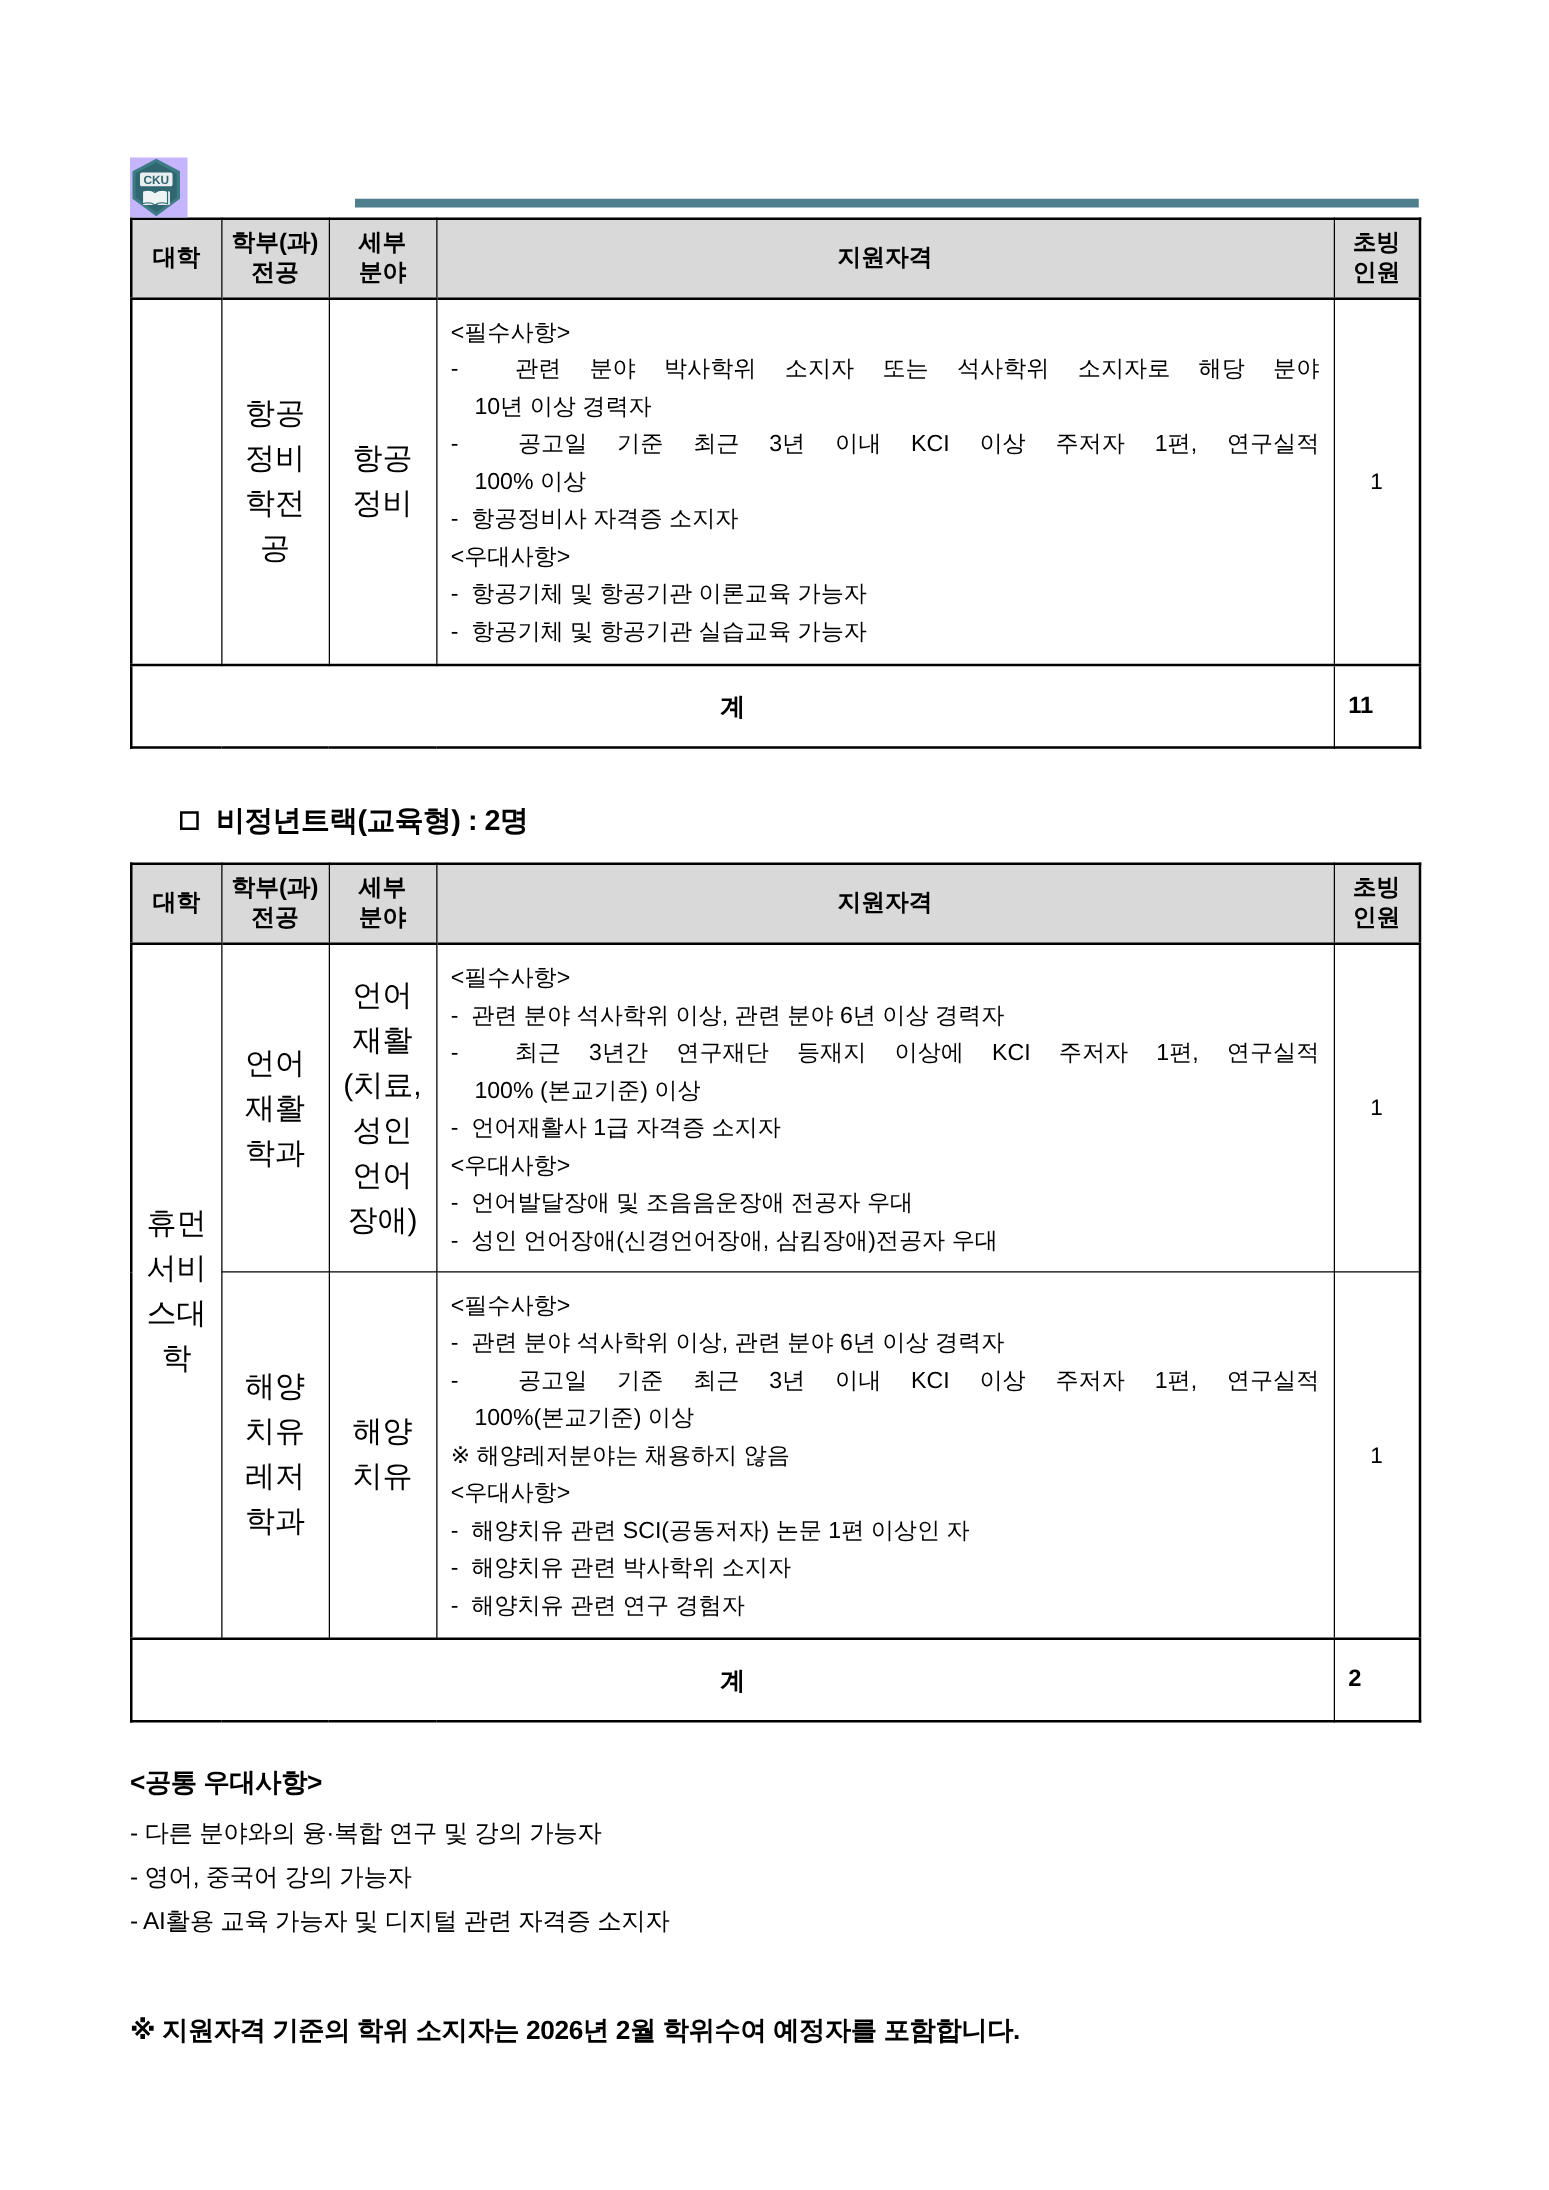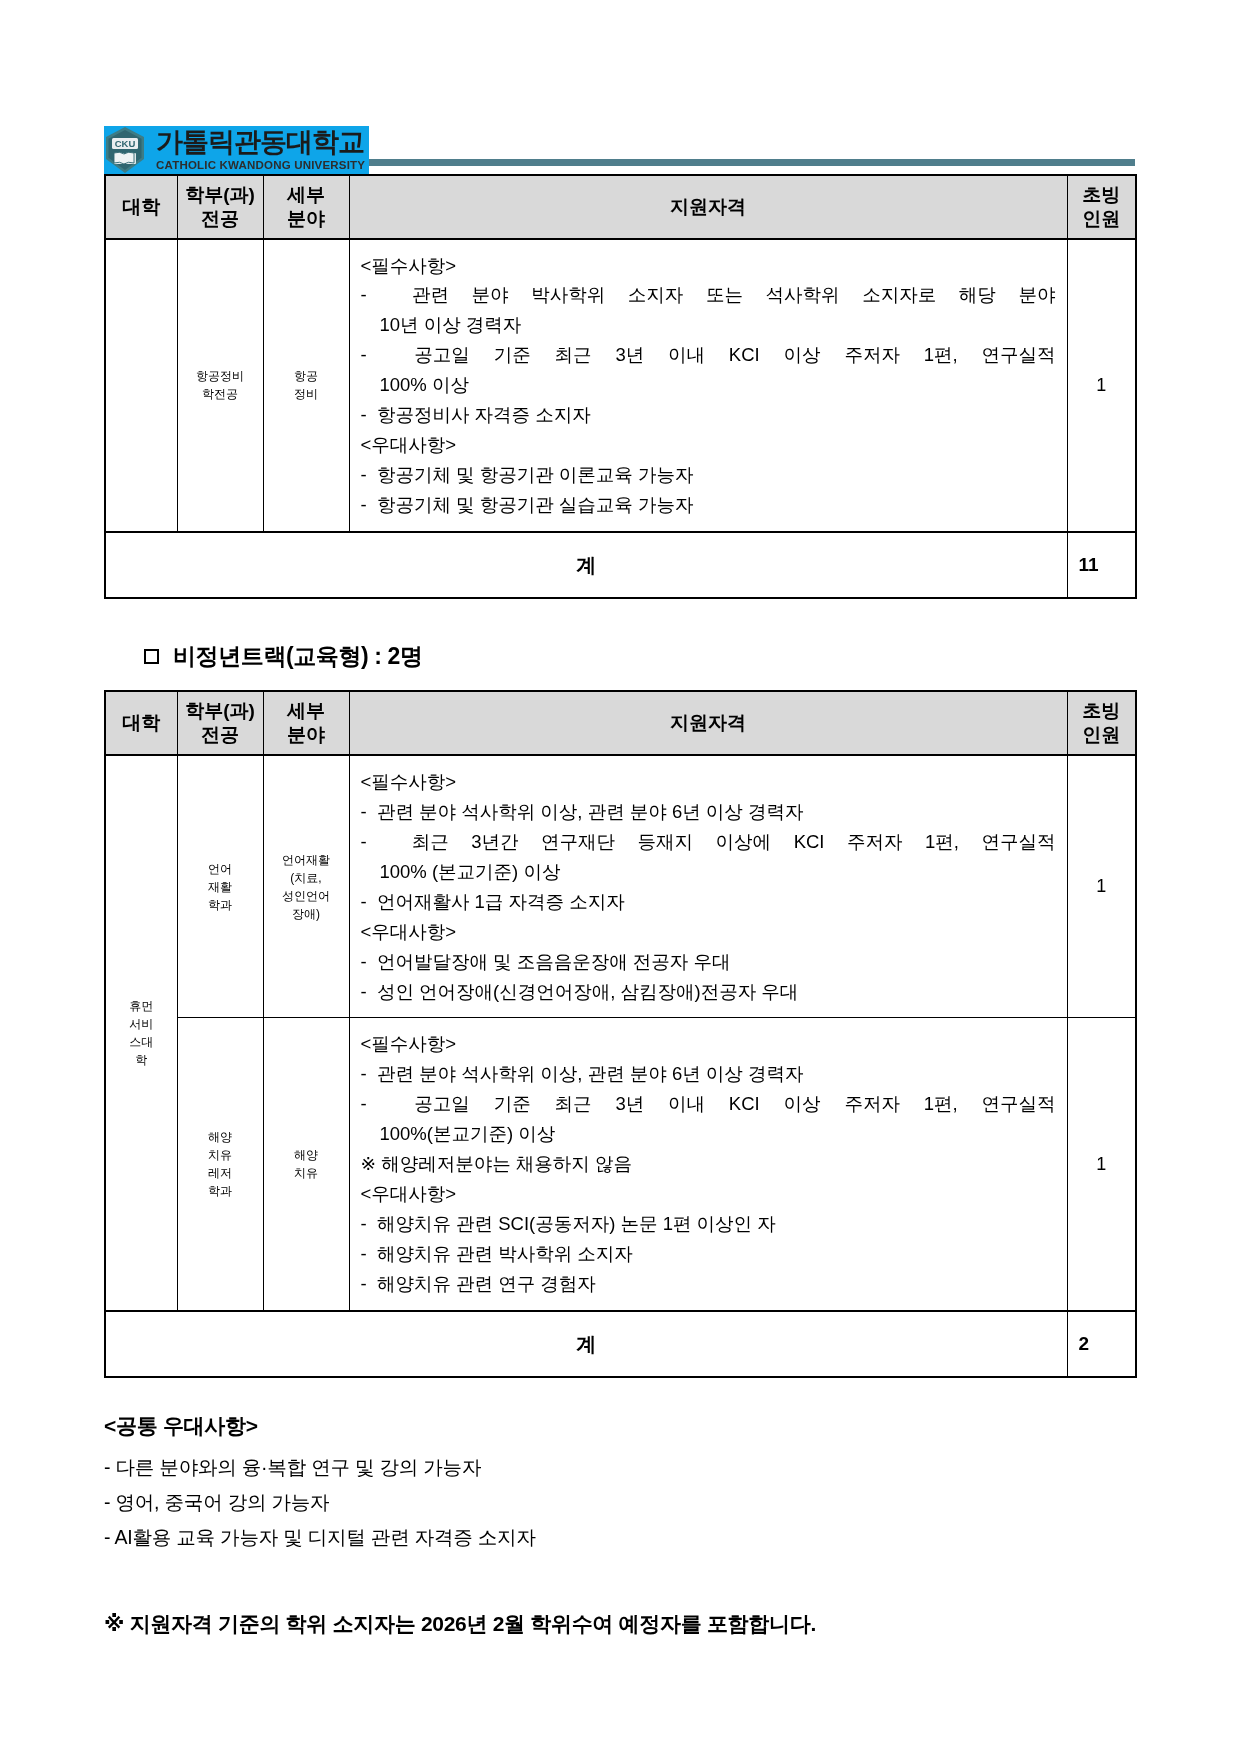--- a/index.html
+++ b/index.html
@@ -30,21 +30,21 @@
     margin-top: 92px;
     display: flex;
     align-items: flex-end;
   }
   .logo-wrap {
     display: flex;
     align-items: center;
     gap: 10px;
     position: relative;
     z-index: 2;
-    background: #0ea5e9;
+    background: #c4b5fd;
     padding-right: 4px;
   }
   .logo-emblem {
     width: 42px;
     height: 48px;
     position: relative;
     flex: 0 0 auto;
   }
   .logo-emblem svg { display: block; }
   .logo-text {
@@ -100,21 +100,21 @@
     border-bottom: 2.5px solid #000;
   }
   .col-univ   { width: 72px; }
   .col-major  { width: 86px; }
   .col-field  { width: 86px; }
   .col-qual   { width: 718px; }
   .col-count  { width: 69px; }
 
   td.c-univ, td.c-major, td.c-field, td.c-count {
     text-align: center;
-    font-size: 12px;
+    font-size: 24px;
     line-height: 1.5;
   }
   td.c-qual {
     padding: 8px 10px 10px 10px;
     font-size: 18.5px;
     line-height: 1.62;
     text-align: left;
   }
   td.c-count { font-size: 18px; }
 
@@ -189,24 +189,20 @@
         <svg width="42" height="48" viewBox="0 0 42 48" xmlns="http://www.w3.org/2000/svg">
           <polygon points="21,1 40,11 40,33 21,47 2,33 2,11" fill="#3d7c85"></polygon>
           <polygon points="21,4 37.5,12.8 37.5,31.8 21,44 4.5,31.8 4.5,12.8" fill="#2f6670"></polygon>
           <rect x="8" y="12" width="26" height="11" rx="1.5" fill="#e9eef0"></rect>
           <text x="21" y="21" font-family="'Liberation Sans', sans-serif" font-size="9.5" font-weight="700" fill="#2f6670" text-anchor="middle">CKU</text>
           <rect x="10" y="27" width="22" height="11" rx="1" fill="#dfe8ea"></rect>
           <rect x="20" y="26" width="2" height="12" fill="#2f6670"></rect>
           <path d="M10 27 q6 -2 10 1 q4 -3 10 -1 v10 q-6 -2 -10 1 q-4 -3 -10 -1 z" fill="#eef3f4" stroke="#2f6670" stroke-width="0.9"></path>
         </svg>
       </span>
-      <span class="logo-text">
-        <span class="logo-ko">가톨릭관동대학교</span>
-        <span class="logo-en">CATHOLIC KWANDONG UNIVERSITY</span>
-      </span>
     </div>
     <div class="header-rule"></div>
   </div>
 
   <table class="jobs">
     <colgroup>
       <col class="col-univ">
         <col class="col-major">
         <col class="col-field">
         <col class="col-qual">

